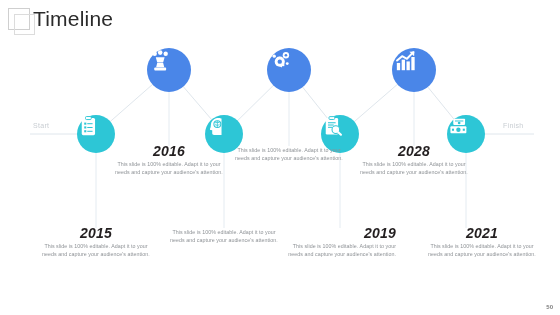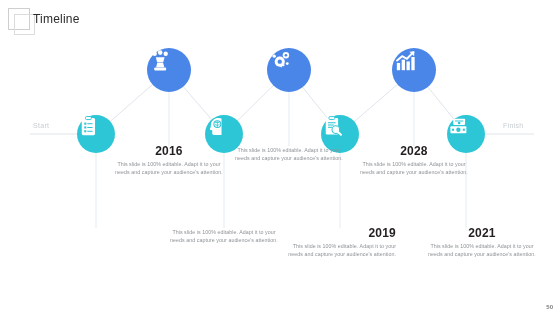--- a/index.html
+++ b/index.html
@@ -16,21 +16,21 @@
   .deco{
     position:absolute;left:8px;top:8px;width:20px;height:20px;
     border:1px solid #cfcfcf;background:#fff;
   }
   .deco:after{
     content:"";position:absolute;left:5px;top:5px;width:19px;height:19px;
     border:1px solid #dcdcdc;
   }
   .page-title{
     position:absolute;left:33px;top:8px;
-    font-size:12px;color:#2b2b2b;font-weight:400;letter-spacing:.2px;
+    font-size:21px;color:#2b2b2b;font-weight:400;letter-spacing:.2px;
     line-height:22px;
   }
 
   
   .tl{position:absolute;left:0;top:0;width:560px;height:315px;}
   .tl svg{position:absolute;left:0;top:0;}
 
   .endcap{
     position:absolute;font-size:7px;color:#c8cdd2;letter-spacing:.3px;
   }
@@ -41,22 +41,22 @@
   .node{
     position:absolute;border-radius:50%;
     display:flex;align-items:center;justify-content:center;
     box-sizing:border-box;
   }
   .node .glyph{width:60%;height:60%;display:block;}
 
   
   .blk{position:absolute;width:112px;text-align:center;}
   .blk .yr{
-    font-size:12px;font-weight:bold;color:#231f20;letter-spacing:.2px;
-    margin:0 0 3px 0;line-height:11px;
+    font-size:14px;font-weight:bold;color:#231f20;letter-spacing:.2px;
+    margin:0 0 3px 0;line-height:11px;font-style:italic;
   }
   .blk .desc{
     font-size:5.3px;color:#8e9296;line-height:8.2px;margin:0;
     letter-spacing:.05px;
   }
 
   .pagenum{
     position:absolute;right:7px;bottom:5px;
     font-size:6px;color:#7d7d7d;font-weight:bold;
   }
@@ -188,20 +188,24 @@
 
     <div class="blk" style="left:233px;top:146px;">
       <div class="desc">This slide is 100% editable. Adapt it to your needs and capture your audience's attention.</div>
     </div>
 
     <div class="blk" style="left:358px;top:146px;">
       <div class="yr">2028</div>
       <div class="desc">This slide is 100% editable. Adapt it to your needs and capture your audience's attention.</div>
     </div>
 
+    <div class="blk" style="left:40px;top:228px;">
+      <div class="yr">2015</div>
+      <div class="desc">This slide is 100% editable. Adapt it to your needs and capture your audience's attention.</div>
+    </div>
 
     <div class="blk" style="left:168px;top:228px;">
       <div class="desc">This slide is 100% editable. Adapt it to your needs and capture your audience's attention.</div>
     </div>
 
     <div class="blk" style="left:284px;top:228px;text-align:right;">
       <div class="yr">2019</div>
       <div class="desc">This slide is 100% editable. Adapt it to your needs and capture your audience's attention.</div>
     </div>
 

